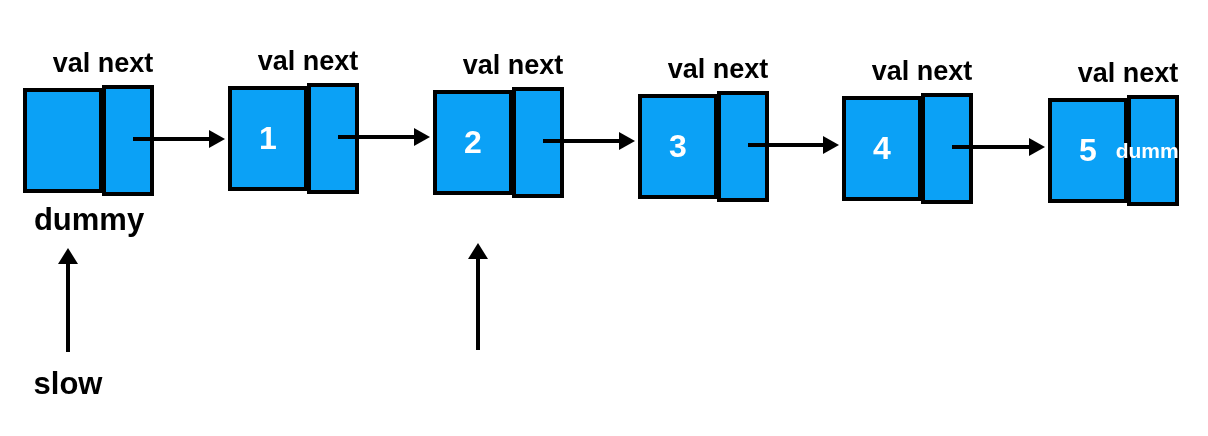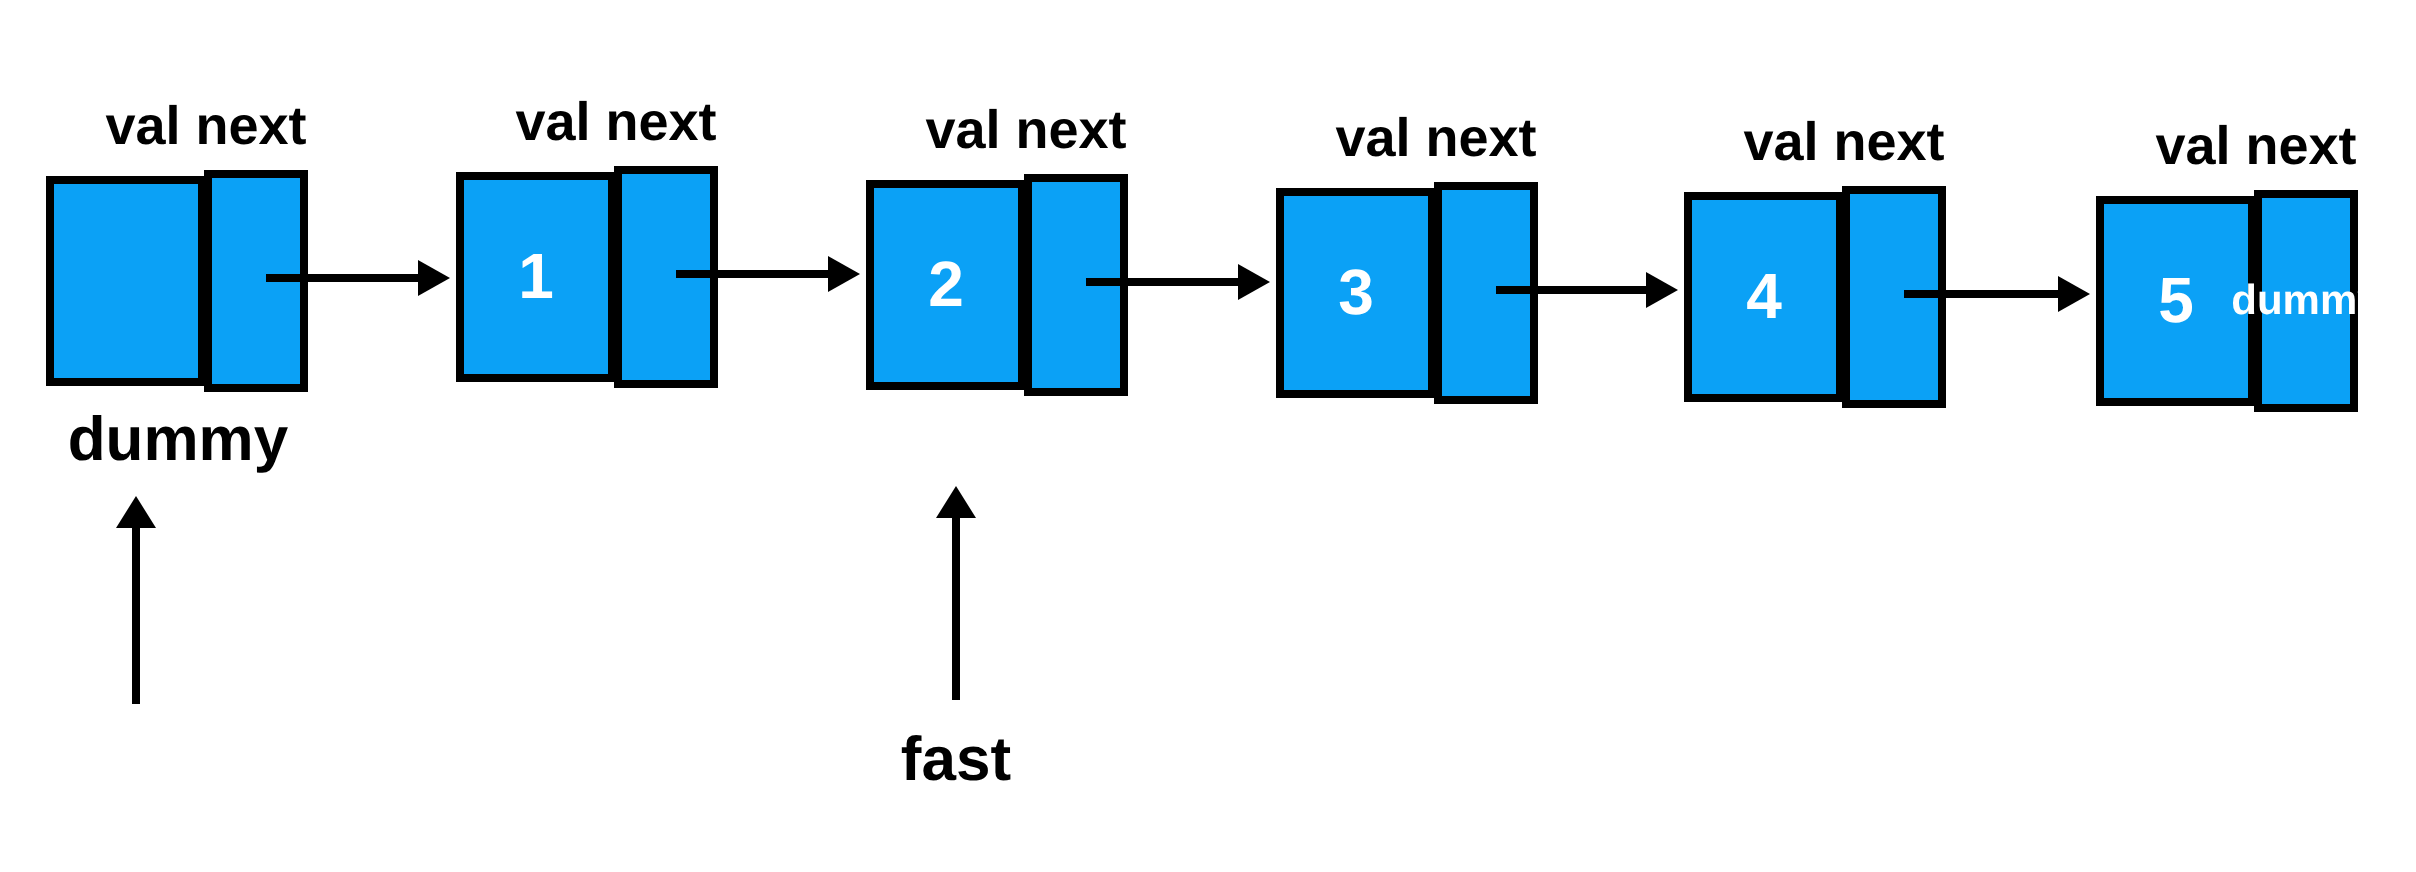--- a/index.html
+++ b/index.html
@@ -196,16 +196,16 @@
   </div>
 
   <div class="harrow ha0"></div>
   <div class="harrow ha1"></div>
   <div class="harrow ha2"></div>
   <div class="harrow ha3"></div>
   <div class="harrow ha4"></div>
 
   <div class="anno anno-dummy">dummy</div>
   <div class="varrow va-slow"></div>
+  <div class="anno anno-slow">slow</div>
   <div class="varrow va-fast"></div>
-  <div class="anno anno-fast">fast</div>
 
 </div>
 
 </body></html>

